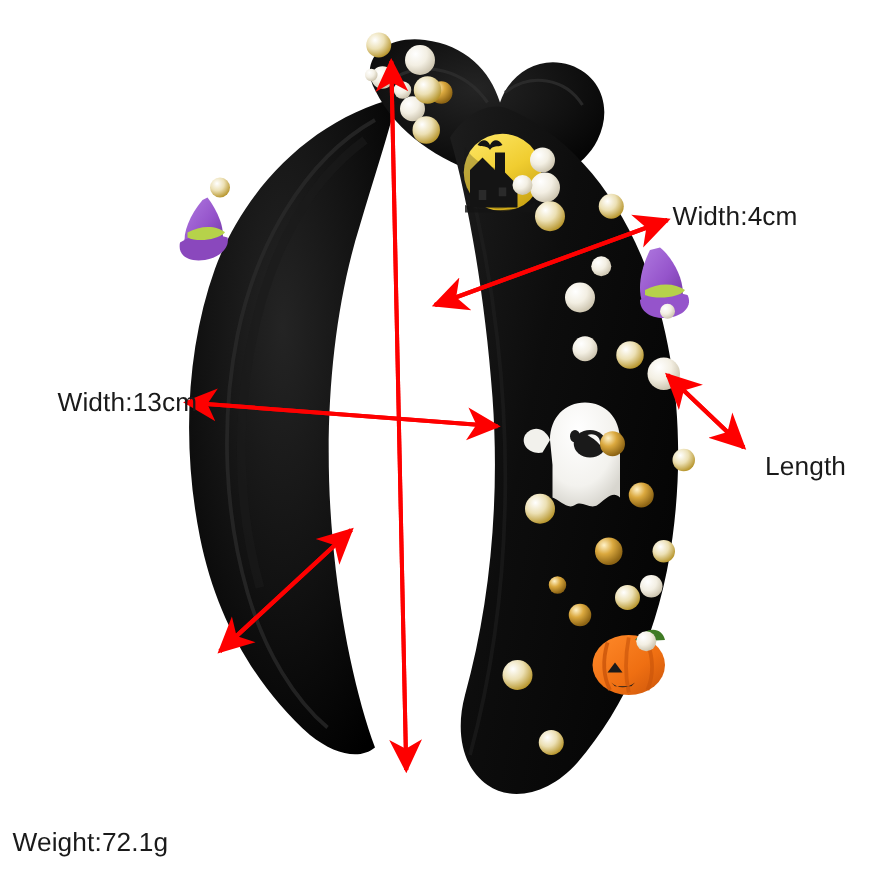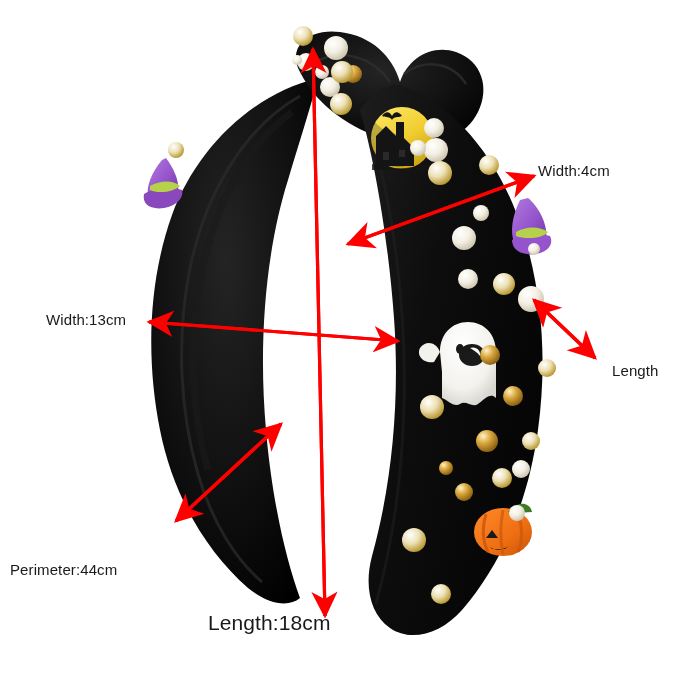--- a/index.html
+++ b/index.html
@@ -13,21 +13,21 @@
     height: 700px;
     background: #ffffff;
     overflow: hidden;
     font-family: "Liberation Sans", sans-serif;
   }
 
   
   .label {
     position: absolute;
     color: #1a1a1a;
-    font-size: 15px;
+    font-size: 21px;
     font-family: "Liberation Sans", sans-serif;
     white-space: nowrap;
     letter-spacing: .1px;
   }
   .label.big { font-size: 21px; }
 
   
   .overlay {
     position: absolute;
     left: 0; top: 0;
@@ -262,18 +262,17 @@
     <line x1="325" y1="616" x2="313" y2="49" stroke="#fe0000" stroke-width="3.2" marker-end="url(#ah)"></line>
     <line x1="313" y1="49" x2="325" y2="616" stroke="#fe0000" stroke-width="3.2" marker-end="url(#ah)"></line>
   </svg>
 
   <div class="label" style="left:10px;  top:311px;margin-left:36px;">Width:13cm</div>
 
   <div class="label" style="left:538px; top:162px;">Width:4cm</div>
 
   <div class="label" style="left:612px; top:362px;">Length</div>
 
-  <div class="label" style="left:10px;  top:561px;">Perimeter:44cm</div>
-
-  <div class="label big" style="left:208px; top:611px;">Length:18cm</div>
-
+
+
+  <div class="label big" style="left:10px;  top:663px;">Weight:72.1g</div>
 
 </div>
 
 </body></html>

